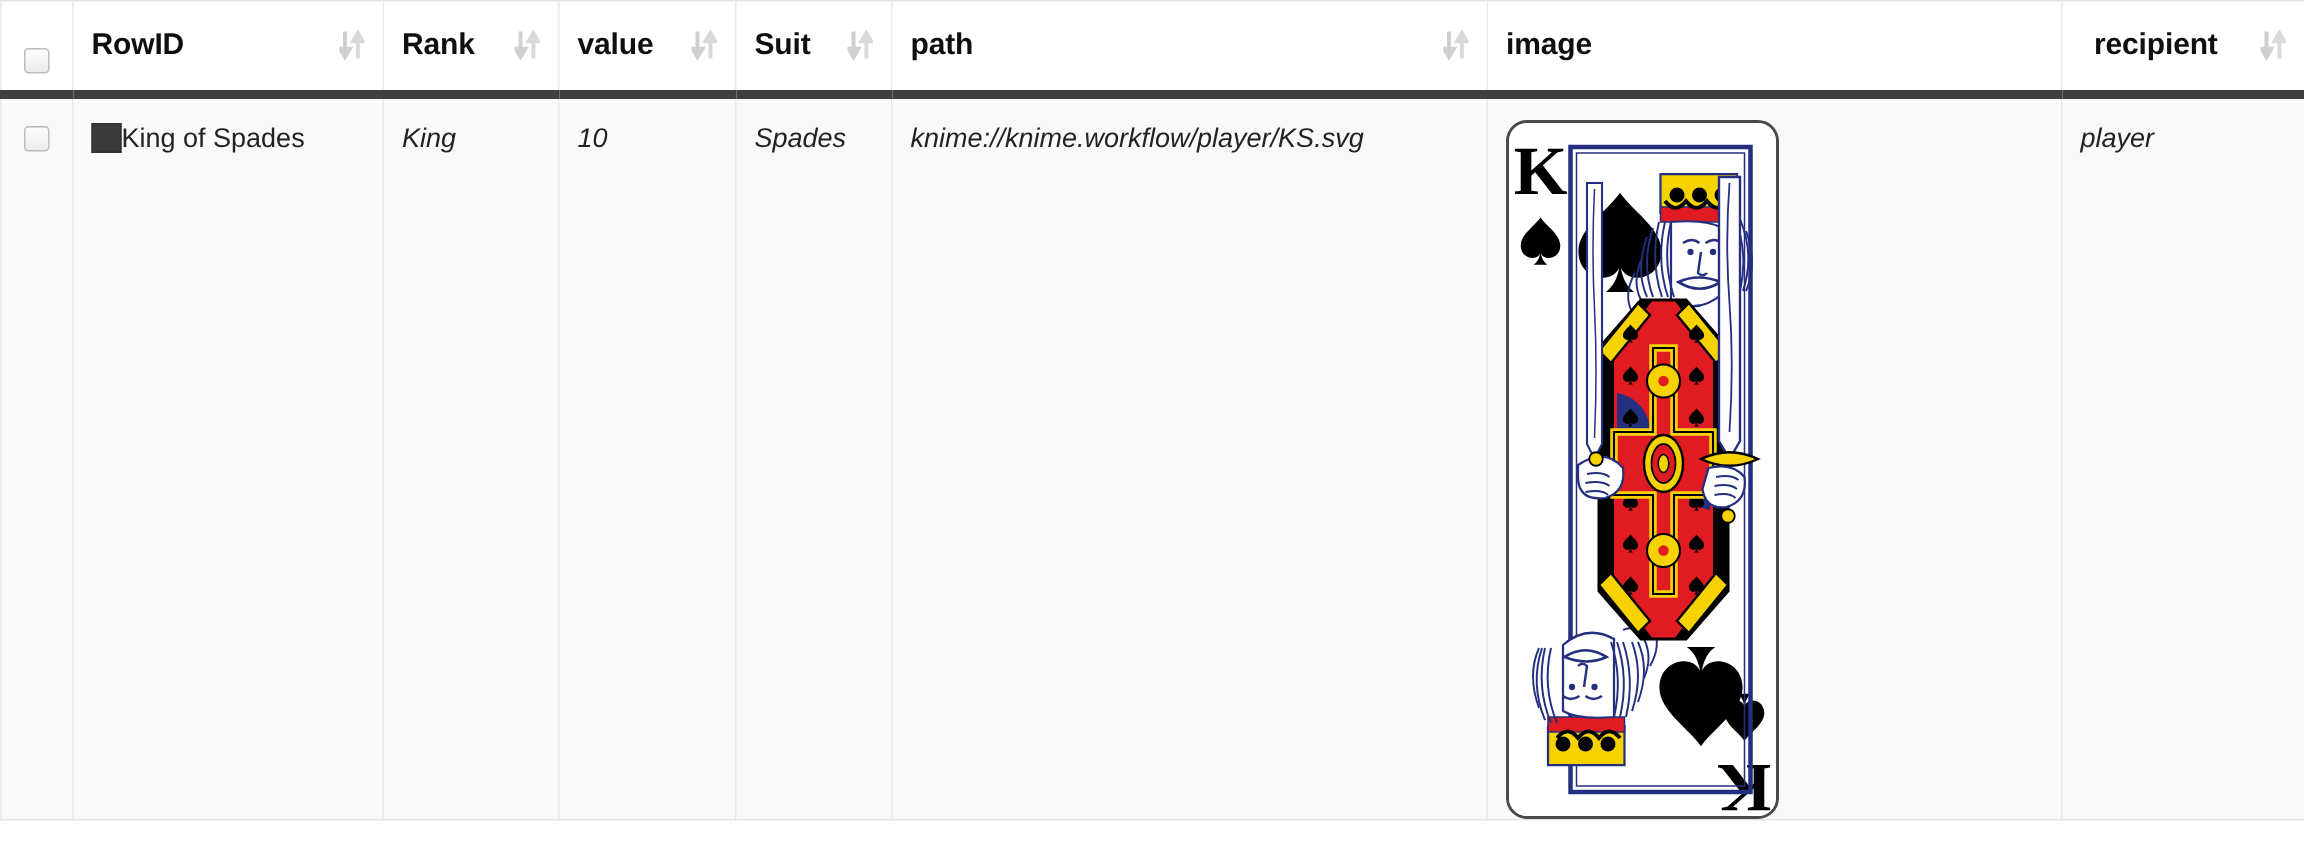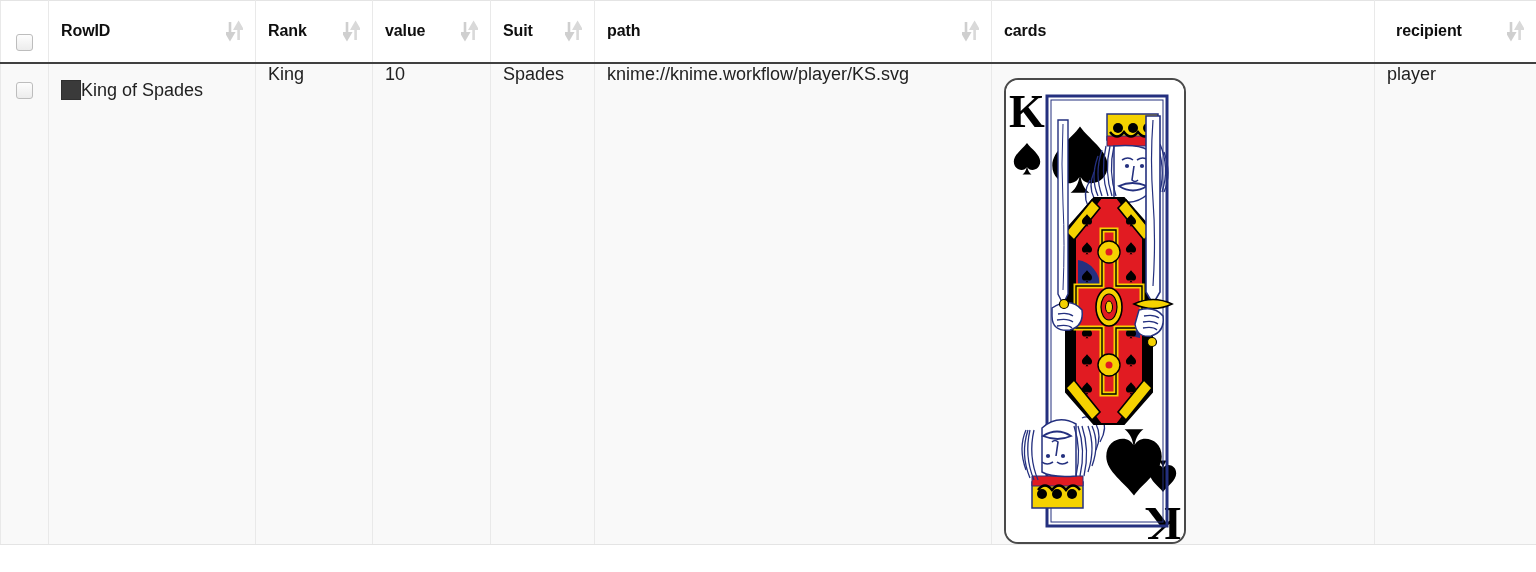--- a/index.html
+++ b/index.html
@@ -18,27 +18,27 @@
   }
   table.data-table {
     width: 1536px;
     border-collapse: collapse;
     table-layout: fixed;
   }
   
   thead tr { background: #ffffff; }
   thead th {
     border-top: 1px solid #e4e4e4;
-    border-bottom: 2px solid #404040;
+    border-bottom: 6px solid #404040;
     border-right: 1px solid #e9e9e9;
     padding: 0 12px;
     height: 62px;
     vertical-align: middle;
     text-align: left;
-    font-size: 16px;
+    font-size: 20px;
     font-weight: bold;
     color: #0f0f0f;
     background: #ffffff;
     position: relative;
     white-space: nowrap;
   }
   thead th:first-child { border-left: 1px solid #e9e9e9; }
   thead th:last-child { border-right: 1px solid #e9e9e9; padding-left: 21px; }
   .th-inner {
     display: flex;
@@ -82,21 +82,21 @@
   .cb-cell-inner-body { padding-top: 16px; text-align: center; }
   
   .rowid-wrap { display: flex; align-items: center; padding-top: 16px; }
   .rowid-swatch {
     width: 20px; height: 20px;
     background: #3a3a3a;
     border: 1px solid #2f2f2f;
     flex: 0 0 auto;
   }
   .rowid-text { font-size: 18px; color: #222; }
-  .cell-text { font-size: 18px; color: #222; word-break: break-all; }
+  .cell-text { padding-top: 16px; font-size: 18px; color: #222; word-break: break-all; font-style: italic; }
   
   .img-cell { padding: 0 !important; }
   .card-holder { padding-top: 14px; padding-left: 12px; }
   .playing-card {
     width: 182px; height: 466px;
     border-radius: 14px;
     border: 2px solid #4a4a4a;
     background: #ffffff;
     overflow: hidden;
     position: relative;
@@ -182,21 +182,21 @@
               <svg width="17" height="22" viewBox="0 0 17 22" xmlns="http://www.w3.org/2000/svg">
                 <path d="M4 2 L4 14 M4 19 L0.7 13.4 L7.3 13.4 Z" fill="#cfcfcf" stroke="#cfcfcf" stroke-width="2.6"></path>
                 <path d="M12.6 20 L12.6 8 M12.6 3 L9.3 8.6 L15.9 8.6 Z" fill="#d9d9d9" stroke="#d9d9d9" stroke-width="2.6"></path>
               </svg>
             </span>
           </div>
         </th>
 
         <th>
           <div class="th-inner">
-            <span class="th-label">cards</span>
+            <span class="th-label">image</span>
           </div>
         </th>
 
         <th>
           <div class="th-inner">
             <span class="th-label">recipient</span>
             <span class="sort-icon">
               <svg width="17" height="22" viewBox="0 0 17 22" xmlns="http://www.w3.org/2000/svg">
                 <path d="M4 2 L4 14 M4 19 L0.7 13.4 L7.3 13.4 Z" fill="#cfcfcf" stroke="#cfcfcf" stroke-width="2.6"></path>
                 <path d="M12.6 20 L12.6 8 M12.6 3 L9.3 8.6 L15.9 8.6 Z" fill="#d9d9d9" stroke="#d9d9d9" stroke-width="2.6"></path>

